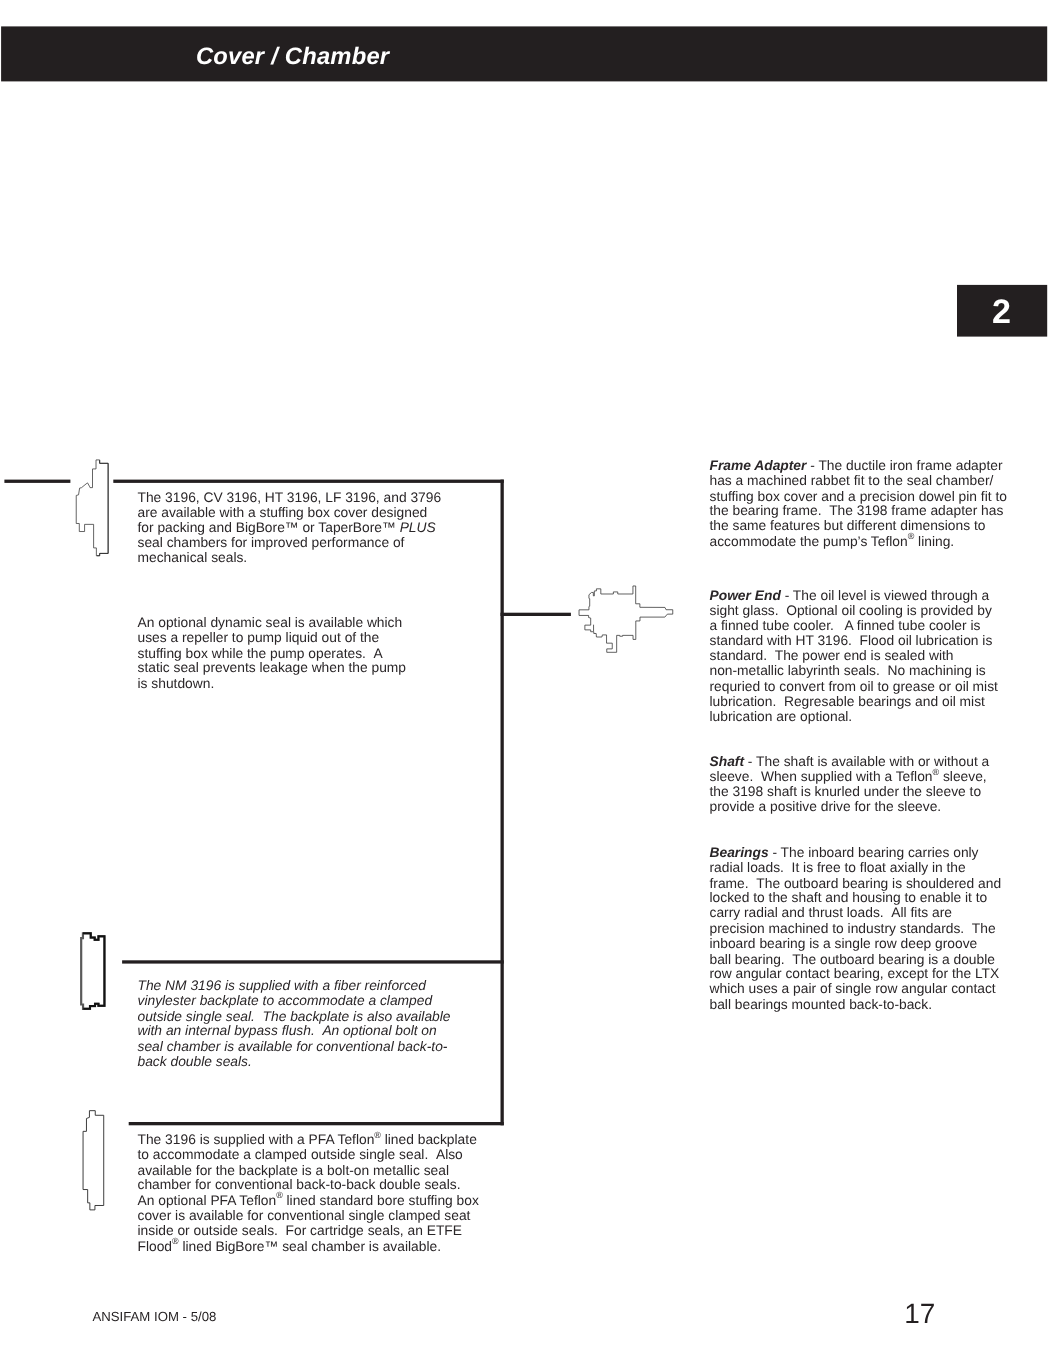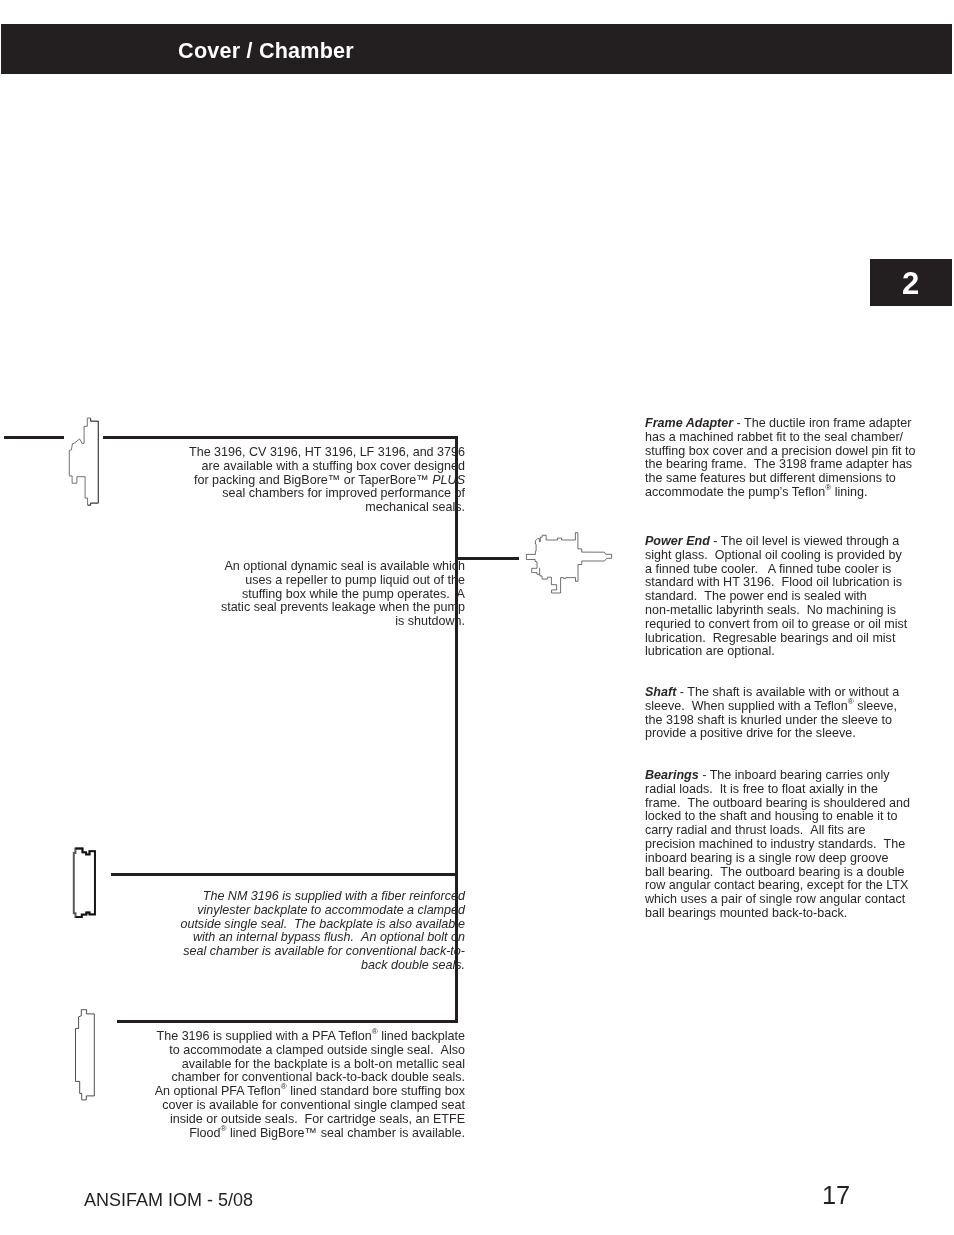--- a/index.html
+++ b/index.html
@@ -11,21 +11,21 @@
   }
   .page{position:absolute;inset:0;}
 
   
   .header-bar{
     position:absolute;left:1px;top:24px;width:951px;height:50px;
     background:#231f20;
   }
   .header-title{
     position:absolute;top:37.5px;height:28px;
-    font-size:21.6px;font-weight:bold;
+    font-size:21.6px;font-weight:bold;font-style:italic;
     color:#ffffff;letter-spacing:0.2px;
   }
   #hdr-left{left:1px;width:530px;text-align:center;}
   #hdr-right{left:532px;width:422px;text-align:center;}
 
   
   .chapter-tab{
     position:absolute;left:870px;top:259px;width:82px;height:47px;
     background:#231f20;color:#fff;
     font-size:31px;font-weight:bold;
@@ -35,41 +35,41 @@
   
   .para{
     position:absolute;
     font-size:12.55px;line-height:13.8px;color:#2a2628;
   }
   .para b{font-weight:bold;font-style:italic;}
   .para i{}
   sup{font-size:8.1px;vertical-align:baseline;line-height:0;display:inline-block;transform:translateY(-5.9px);}
   .tline{white-space:nowrap;}
   .rcol{left:645px;width:300px;}
-  .lcol{left:125px;width:340px;text-align:right;}
+  .lcol{left:125px;width:340px;}
   #p-seal-chamber{top:446px;}
   #p-dynamic-seal{top:560px;}
   #p-nm-3196{top:890px;font-style:italic;}
   #p-pfa-teflon{top:1030px;}
   #p-frame-adapter{top:417px;}
   #p-power-end{top:535px;}
   #p-shaft{top:686px;}
   #p-bearings{top:769px;}
 
   
   .ln{position:absolute;background:#231f20;}
   #ln-a{left:4px;  top:436px;  width:60px;  height:3px;}
   #ln-b{left:103px;top:436px;  width:355px; height:3px;}
   #ln-c{left:455px;top:436px;  width:3px;   height:587px;}
   #ln-d{left:455px;top:557px;  width:64px;  height:3px;}
   #ln-e{left:111px;top:873px;  width:347px; height:3px;}
   #ln-f{left:117px;top:1020px; width:341px; height:3px;}
 
   
-  .footer-left{position:absolute;left:84px;top:1190px;font-size:18px;color:#231f20;}
+  .footer-left{position:absolute;left:84px;top:1190px;font-size:12px;color:#231f20;}
   .footer-page{position:absolute;left:822px;top:1181px;font-size:25.4px;color:#231f20;}
 
   svg{display:block;}
   .dwg{position:absolute;overflow:visible;}
   #dwg-cover{left:66px;top:414px;}
   #dwg-power{left:525px;top:528px;}
   #dwg-nm{left:70px;top:845px;}
   #dwg-pfa{left:70px;top:1008px;}
 </style>
 </head>

